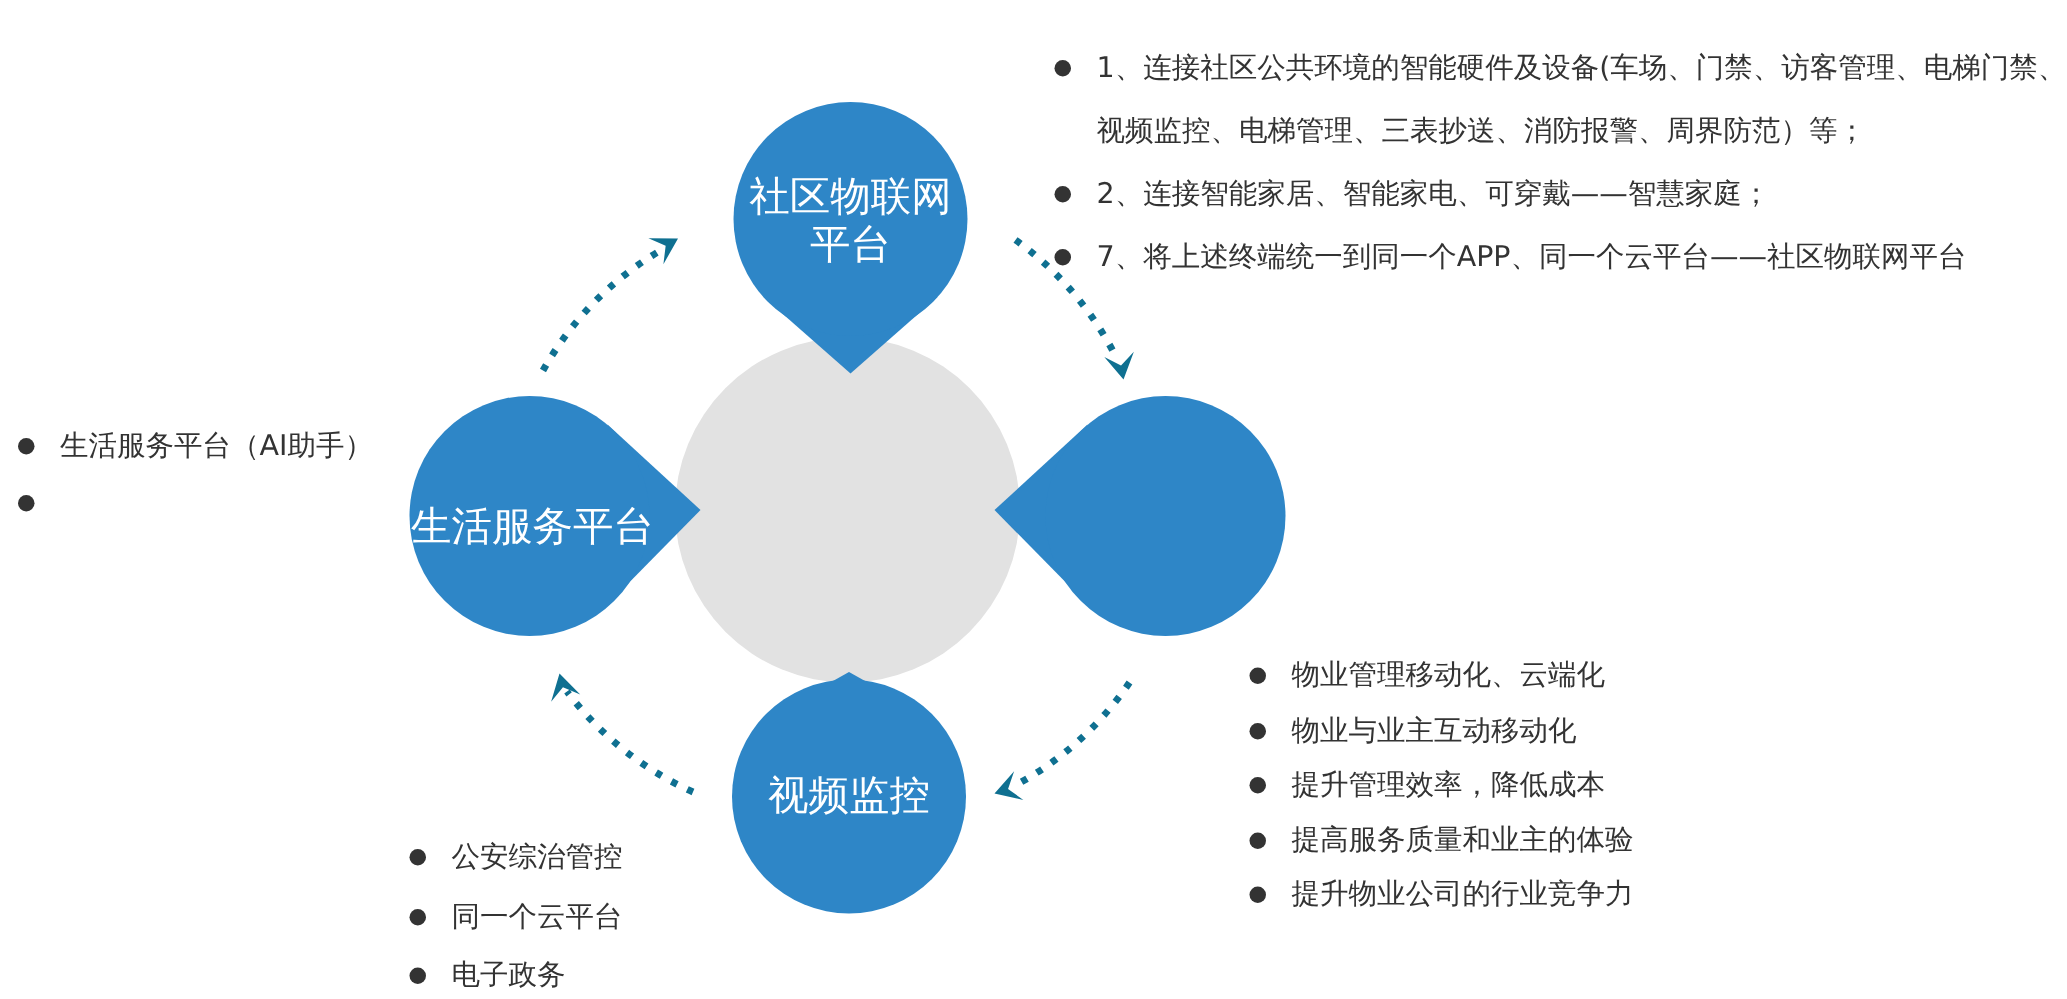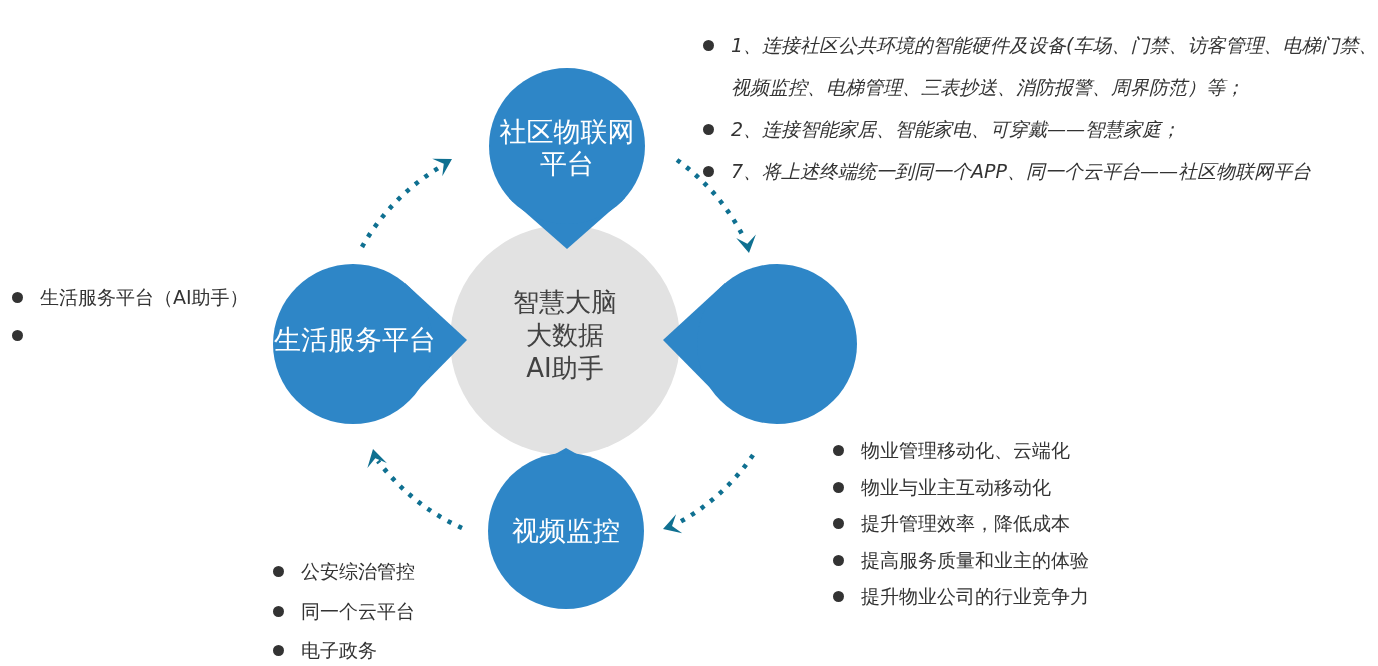--- a/index.html
+++ b/index.html
@@ -18,26 +18,26 @@
   .center-fill{fill:var(--center-gray);}
   .node-fill{fill:var(--node-blue);}
   .arc{fill:none;stroke:var(--arrow-teal);stroke-width:4.6;stroke-dasharray:4.2 7.6;stroke-linecap:butt;}
   .arrowhead{fill:var(--arrow-teal);}
   .center-label{position:absolute;left:565px;top:335px;transform:translate(-50%,-50%);
     text-align:center;color:var(--center-text);font-size:26px;line-height:33px;font-weight:500;white-space:nowrap;}
   .node-label{position:absolute;transform:translate(-50%,-50%);text-align:center;
     color:var(--node-text);font-size:27px;line-height:32px;white-space:nowrap;}
   .node-label.top{left:567px;top:148px;}
   .node-label.right{left:777px;top:344px;}
-  .node-label.left{left:355px;top:340px;text-align:right;}
+  .node-label.left{left:355px;top:352px;text-align:right;}
   .node-label.bottom{left:566px;top:531px;}
   ul.blist{position:absolute;margin:0;padding:0;list-style:none;color:var(--list-text);font-size:19px;}
   ul.blist li{display:flex;align-items:flex-start;}
   .bullet{flex:0 0 11px;width:11px;height:11px;border-radius:50%;background:#333333;margin-right:17px;}
-  .iot-list{left:703px;top:24px;width:676px;line-height:42px;font-style:italic;}
+  .iot-list{left:703px;top:24px;width:676px;line-height:42px;}
   .iot-list .bullet{margin-top:16px;}
   .life-list{left:12px;top:278px;width:310px;line-height:38px;}
   .life-list .bullet{margin-top:14px;}
   .property-list{left:833px;top:432px;width:330px;line-height:36.5px;text-align:center;}
   .property-list .bullet{margin-top:13px;}
   .city-list{left:273px;top:552px;width:300px;line-height:39.5px;}
   .city-list .bullet{margin-top:14px;}
 </style>
 </head>
 <body>
@@ -79,25 +79,20 @@
     <g>
       <path class="arc" d="M 753 455 A 215 215 0 0 1 676 524"></path>
       <path class="arrowhead" d="M 0 0 L -17 -10 L -9.5 0 L -17 10 Z" transform="translate(663,529) rotate(162)"></path>
     </g>
     <g>
       <path class="arc" d="M 462 528 A 215 215 0 0 1 378 461"></path>
       <path class="arrowhead" d="M 0 0 L -17 -10 L -9.5 0 L -17 10 Z" transform="translate(373,449) rotate(-104)"></path>
     </g>
   </svg>
 
-  <div class="center-label">
-    <div>智慧大脑</div>
-    <div>大数据</div>
-    <div>AI助手</div>
-  </div>
 
   <div class="node-label top">
     <div>社区物联网</div>
     <div>平台</div>
   </div>
   <div class="node-label left">生活服务平台</div>
   <div class="node-label bottom">视频监控</div>
 
   <ul class="blist iot-list">
     <li>

